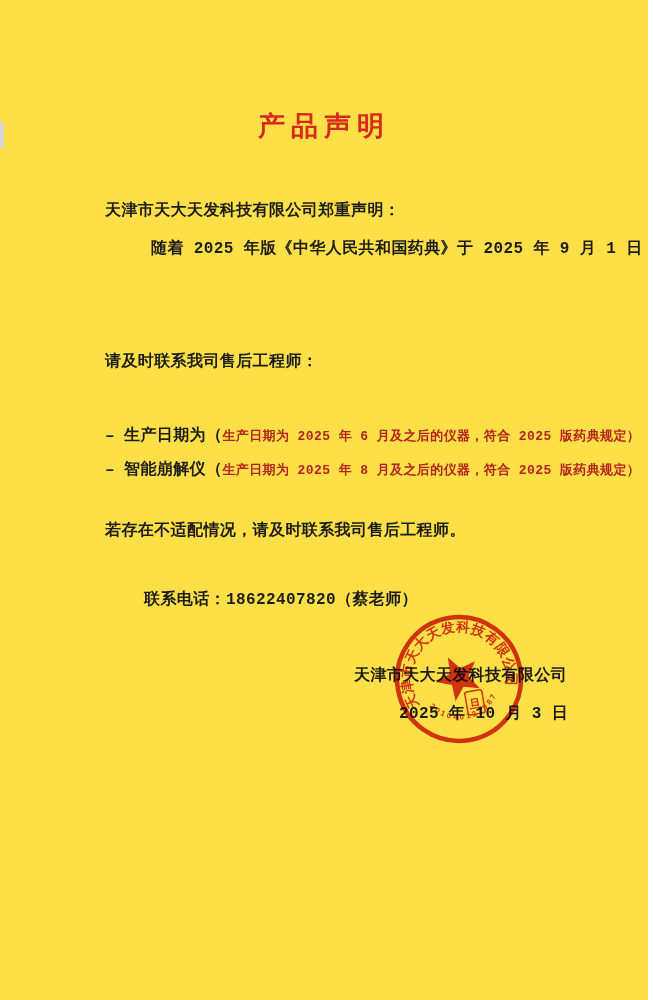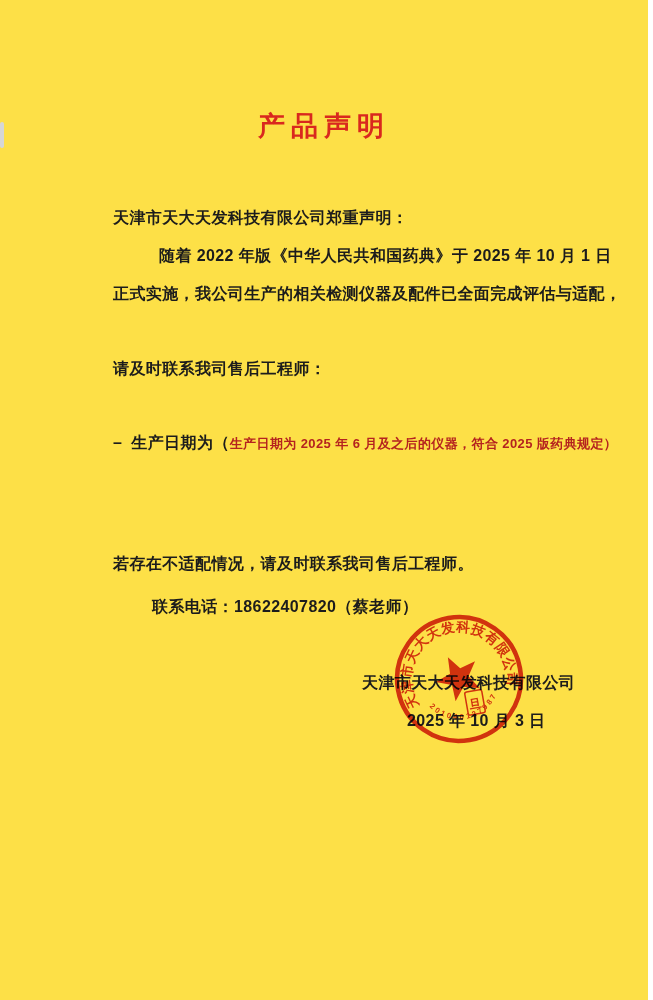--- a/index.html
+++ b/index.html
@@ -21,24 +21,25 @@
     position:absolute;left:0;top:122px;width:4px;height:26px;
     background:#d6d6d6;border-radius:2px;
   }
   .title{
     position:absolute;left:0;top:108px;width:100%;
     margin:0;text-align:center;
     font-size:27px;font-weight:700;letter-spacing:6px;
     color:var(--title_red);
   }
   .line{
-    position:absolute;margin:12px;
+    position:absolute;margin:4px;
     font-size:16px;font-weight:600;
     letter-spacing:0.4px;white-space:nowrap;
     color:var(--body_black);
+    font-family:Liberation Mono, monospace;
   }
   .item .dash{margin-right:9px;font-weight:700;}
   .item .red-note{
     color:var(--note_red);
     font-size:13px;
     font-weight:600;
   }
   .signature{font-weight:600;}
   .stamp{
     position:absolute;left:390px;top:610px;
@@ -53,30 +54,32 @@
 <body>
 
 <div class="page">
 
   <div class="artifact"></div>
 
   <h1 class="title">产品声明</h1>
 
   <p class="line" style="left:101px;top:196px">天津市天大天发科技有限公司郑重声明：</p>
 
-  <p class="line" style="left:147px;top:234px">随着 2022 年版《中华人民共和国药典》于 2025 年 10 月 1 日</p>
-  <p class="line" style="left:101px;top:272px">正式实施，我公司生产的相关检测仪器及配件已全面完成评估与适配，</p>
+  <p class="line" style="left:147px;top:234px">随着 2025 年版《中华人民共和国药典》于 2025 年 9 月 1 日</p>
   <p class="line" style="left:101px;top:347px">请及时联系我司售后工程师：</p>
 
   <p class="line item" style="left:101px;top:421px">
     <span class="dash">–</span><span>生产日期为</span><span>（</span><span class="red-note">生产日期为 2025 年 6 月及之后的仪器，符合 2025 版药典规定</span><span class="red-note">）</span>
   </p>
 
+  <p class="line item" style="left:101px;top:455px">
+    <span class="dash">–</span><span>智能崩解仪</span><span>（</span><span class="red-note">生产日期为 2025 年 8 月及之后的仪器，符合 2025 版药典规定</span><span class="red-note">）</span>
+  </p>
 
-  <p class="line" style="left:101px;top:542px">若存在不适配情况，请及时联系我司售后工程师。</p>
+  <p class="line" style="left:101px;top:516px">若存在不适配情况，请及时联系我司售后工程师。</p>
   <p class="line" style="left:140px;top:585px">联系电话：18622407820（蔡老师）</p>
 
   <p class="line signature" style="left:350px;top:661px">天津市天大天发科技有限公司</p>
   <p class="line signature" style="left:395px;top:699px">2025 年 10 月 3 日</p>
 
   <svg class="stamp" viewBox="0 0 136 136" xmlns="http://www.w3.org/2000/svg">
     <defs>
       <path id="ringPath" d="M 25.4,87.9 A 47,47 0 1 1 110.6,87.9" fill="none"></path>
       <path id="serialPath" d="M 33.4,88 A 40,40 0 0 0 102.6,88" fill="none"></path>
     </defs>

